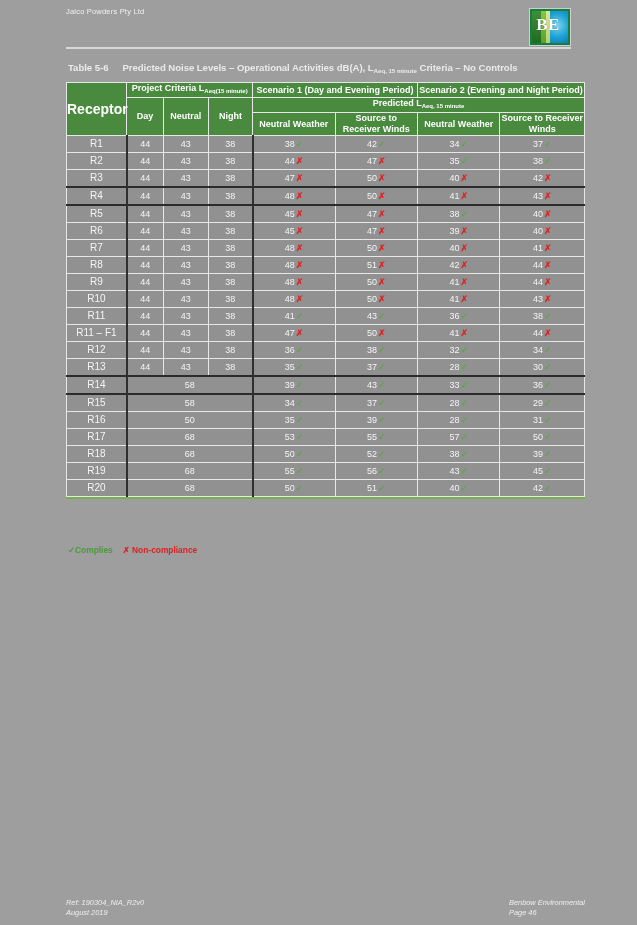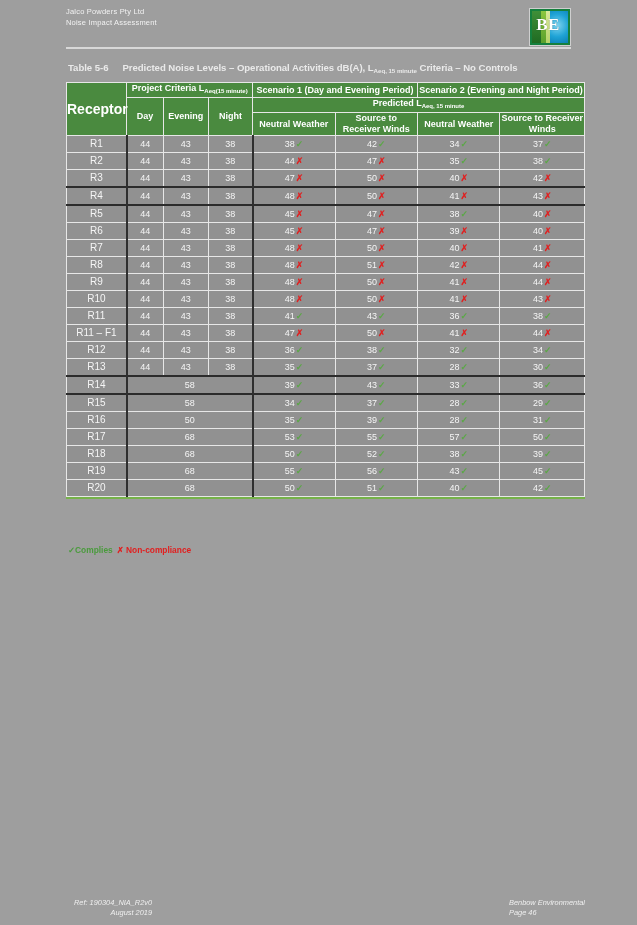--- a/index.html
+++ b/index.html
@@ -164,44 +164,43 @@
   
   .legend {
     position: absolute;
     left: 68px;
     top: 545px;
     font-size: 8.4px;
     font-weight: bold;
     white-space: nowrap;
   }
   .legend .lg-ok  { color: #4a9b3d; }
-  .legend .lg-bad { color: #e02020; margin-left: 4px; }
+  .legend .lg-bad { color: #e02020; margin-left: 10px; }
 
   
   .footer {
     position: absolute;
     left: 66px;
     top: 898px;
     width: 519px;
     font-style: italic;
     font-size: 7.4px;
     line-height: 10px;
     color: #efefef;
   }
-  .footer-left  { position: absolute; left: 8px; top: 0; text-align: right; }
+  .footer-left  { position: absolute; left: 0; top: 0; text-align: left; }
   .footer-right { position: absolute; right: 0; top: 0; }
 </style>
 </head>
 <body>
 
 <div class="page">
 
   <div class="header">
     <div class="header-text">Jalco Powders Pty Ltd</div>
-    <div class="header-text">Noise Impact Assessment</div>
     <div class="header-rule"></div>
     <div class="logo">
       <div class="logo-inner">
         <div class="logo-band lb1"></div>
         <div class="logo-band lb2"></div>
         <div class="logo-band lb3"></div>
         <div class="logo-band lb4"></div>
       </div>
       <div class="logo-letters">BE</div>
     </div>
@@ -227,21 +226,21 @@
         <tr>
           <th rowspan="3" class="receptor-cell">Receptor</th>
           <th colspan="3">
             <span>Project Criteria L</span><sub>Aeq(15 minute)</sub>
           </th>
           <th colspan="2">Scenario 1  (Day and Evening Period)</th>
           <th colspan="2">Scenario 2 (Evening and Night Period)</th>
         </tr>
         <tr>
           <th rowspan="2">Day</th>
-          <th rowspan="2">Evening</th>
+          <th rowspan="2">Neutral</th>
           <th rowspan="2">Night</th>
           <th colspan="4">
             <span>Predicted L</span><sub>Aeq, 15 minute</sub>
           </th>
         </tr>
         <tr>
           <th>Neutral Weather</th>
           <th>Source to Receiver Winds</th>
           <th>Neutral Weather</th>
           <th>Source to Receiver Winds</th>

